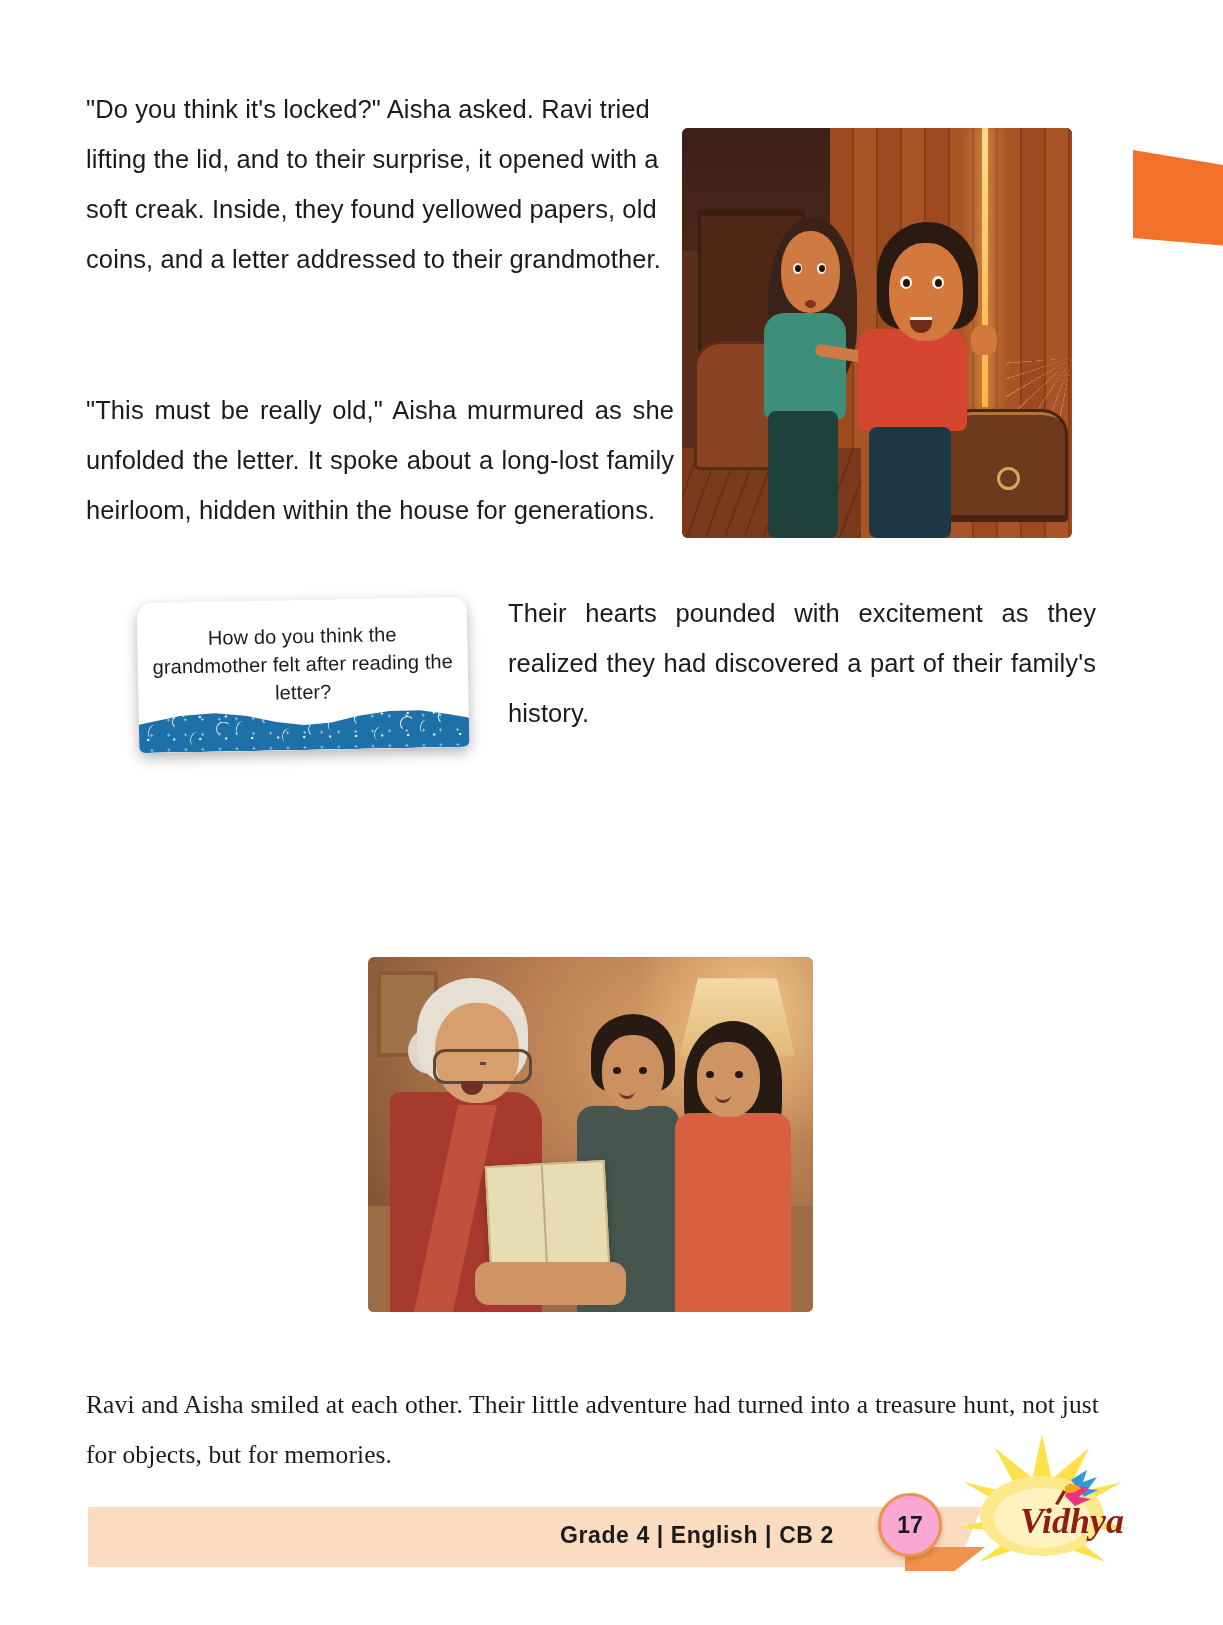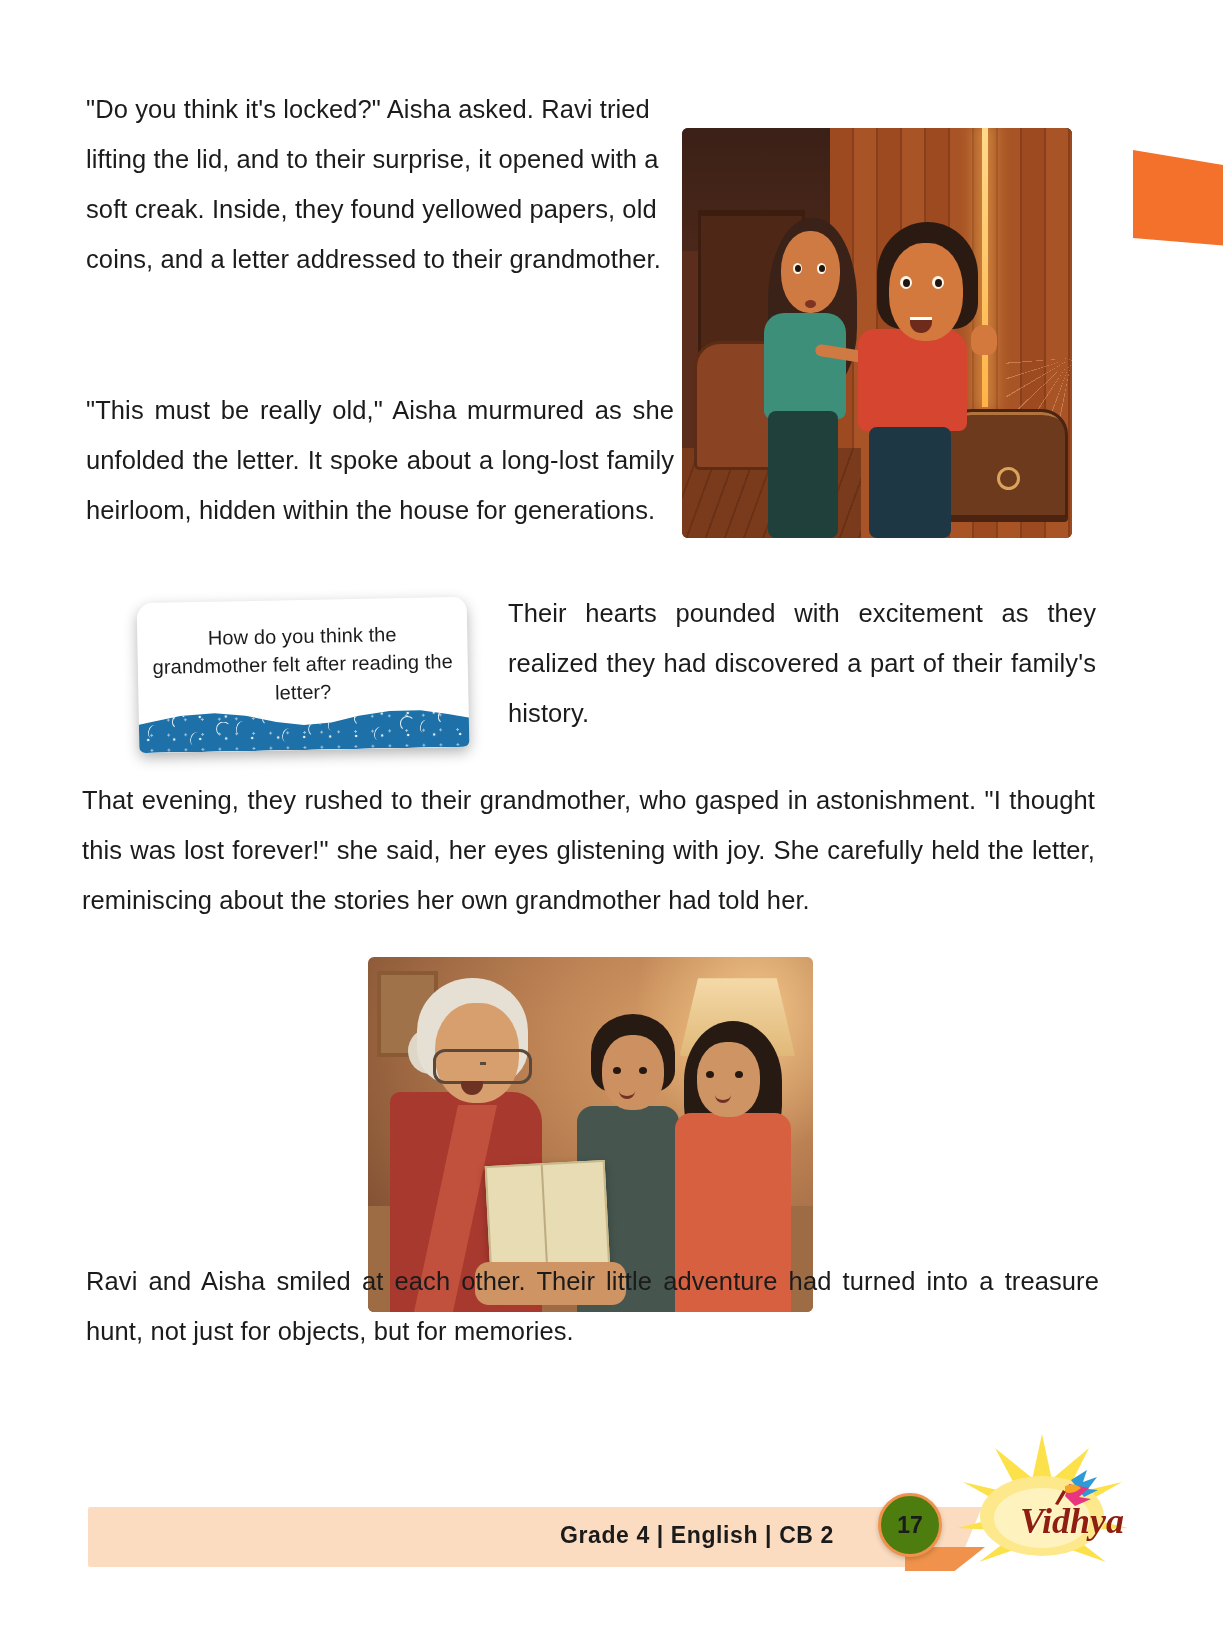--- a/index.html
+++ b/index.html
@@ -37,21 +37,21 @@
     line-height: 50px;
     letter-spacing: .1px;
     color: #1b1b1b;
     white-space: pre-wrap;
   }
 
   #para-1 { left: 86px;  top: 84px;  width: 580px; }
   #para-2 { left: 86px;  top: 385px; width: 588px; text-align: justify; }
   #para-3 { left: 508px; top: 588px; width: 588px; text-align: justify; }
   #para-4 { left: 82px;  top: 775px; width: 1013px; text-align: justify; }
-  #para-5 { left: 86px;  top: 1256px; width: 1013px; text-align: justify; }
+  #para-5 { left: 86px;  top: 1380px; width: 1013px; text-align: justify; font-family: Liberation Serif, serif; }
 
   
   .illus {
     position: absolute;
     overflow: hidden;
     border-radius: 6px;
   }
   #illus-attic {
     left: 682px; top: 128px; width: 390px; height: 410px;
     background: #5A2D1C;
@@ -238,21 +238,21 @@
     font-weight: bold;
     color: #1b1b1b;
     letter-spacing: .6px;
     white-space: nowrap;
   }
   .page-circle {
     position: absolute;
     left: 878px; top: 1493px;
     width: 58px; height: 58px;
     border-radius: 50%;
-    background: #4d7c0f;
+    background: #f9a8d4;
     border: 3px solid #F0924B;
     display: flex; align-items: center; justify-content: center;
     font-size: 23px; font-weight: bold; color: #1b1b1b;
     box-shadow: 0 2px 5px rgba(0,0,0,.20);
   }
   .logo {
     position: absolute;
     left: 955px; top: 1428px;
     width: 175px; height: 150px;
   }
@@ -327,21 +327,20 @@
           <span class="wave-curl" style="left:222px; top:14px;"></span>
           <span class="wave-curl" style="left:268px; top:20px;"></span>
           <span class="wave-curl" style="left:306px; top:14px;"></span>
         </div>
       </div>
     </div>
   </div>
 
   <div class="para" id="para-3">Their hearts pounded with excitement as they realized they had discovered a part of their family's history.</div>
 
-  <div class="para" id="para-4">That evening, they rushed to their grandmother, who gasped in astonishment. "I thought this was lost forever!" she said, her eyes glistening with joy. She carefully held the letter, reminiscing about the stories her own grandmother had told her.</div>
 
   <div class="illus" id="illus-grandma">
     <div class="gm-lamp-glow"></div>
     <div class="gm-frame"></div>
     <div class="gm-lamp-shade"></div>
     <div class="gm-sofa"></div>
     <div class="b2-hair"></div>
     <div class="b2-body"></div>
     <div class="b2-face"></div>
     <div class="b2-eye l"></div>

